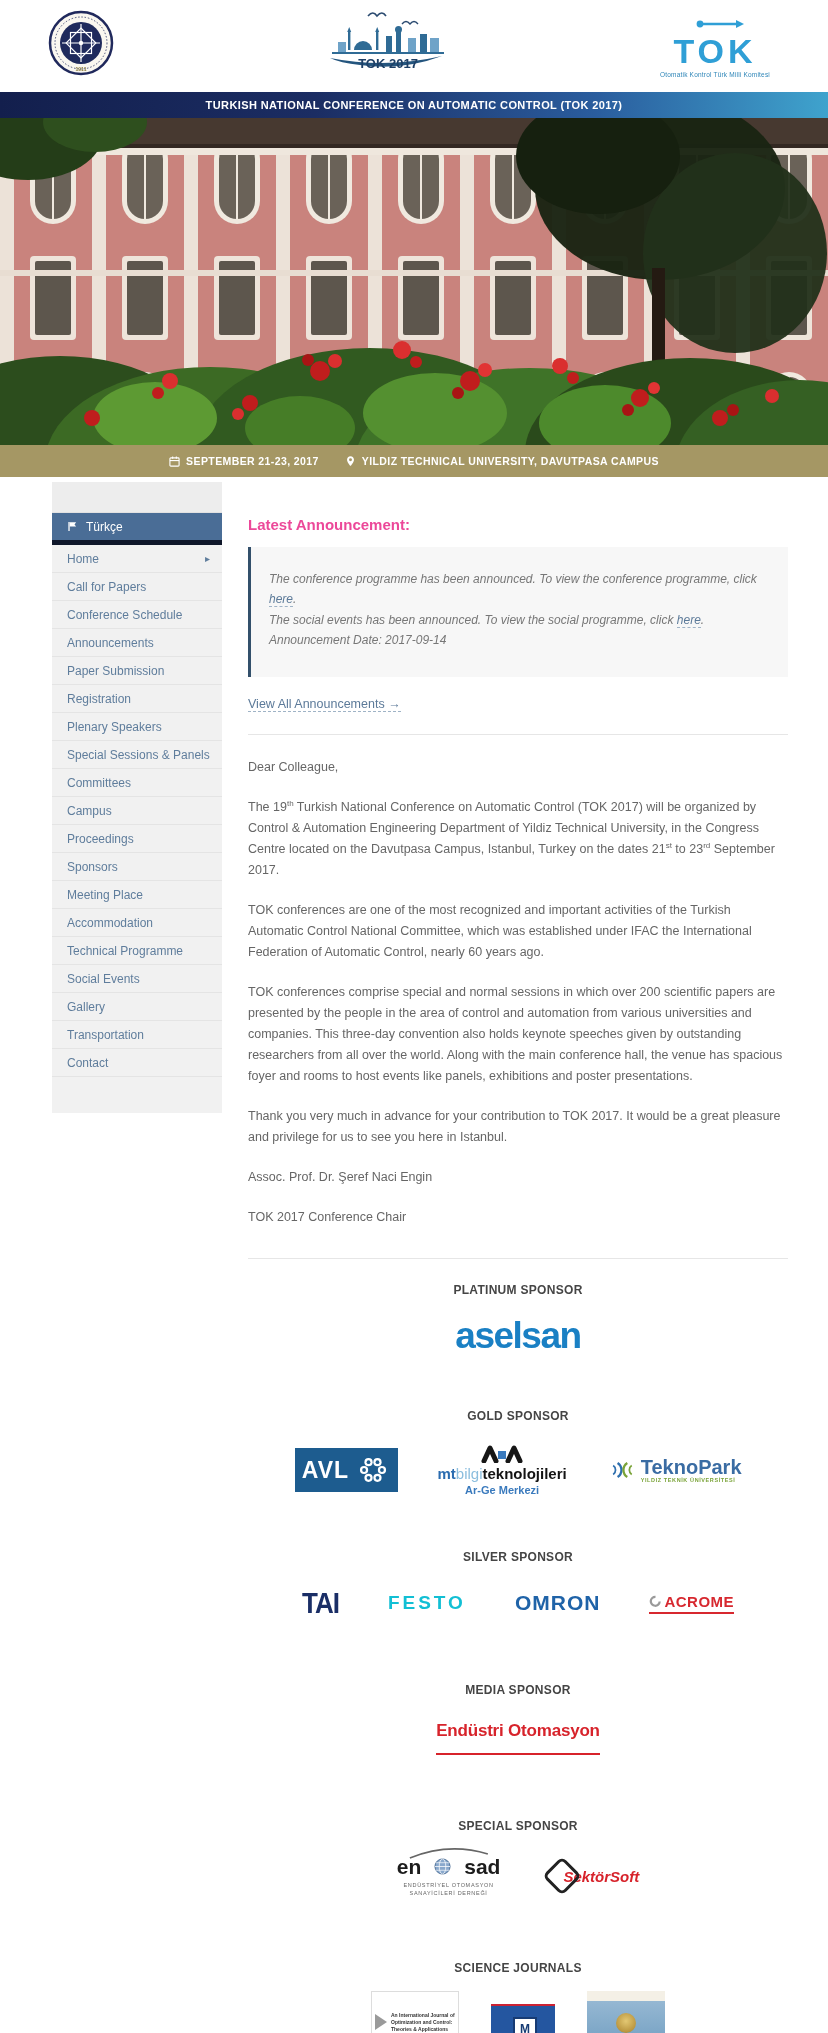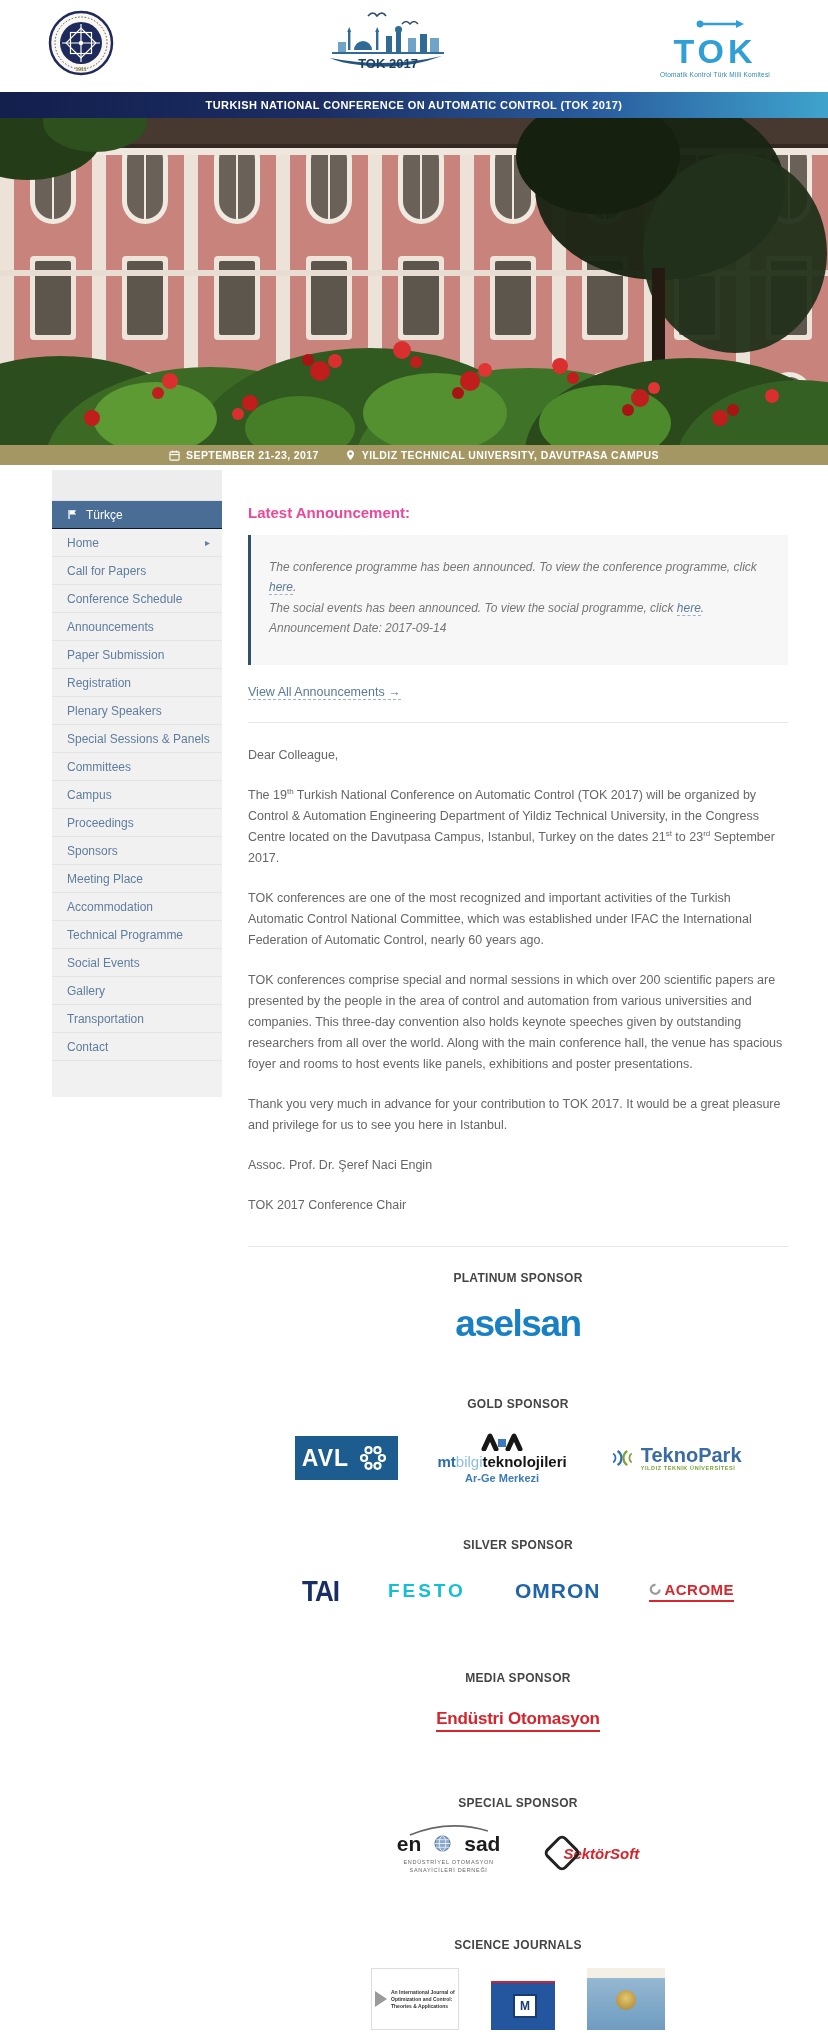--- a/index.html
+++ b/index.html
@@ -15,31 +15,31 @@
   .tok-sub{font-size:6.5px;color:#2f86b8;margin-top:3px;letter-spacing:.2px;}
 
   
   .banner{height:26px;background:linear-gradient(90deg,#131f4d 0%,#1b2d63 38%,#2a5d9e 72%,#3fa3cd 100%);
     display:flex;align-items:center;justify-content:center;color:#fff;font-size:11px;font-weight:bold;letter-spacing:.4px;}
 
   
   .photo{display:block;width:828px;height:327px;}
 
   
-  .info-bar{height:20px;background:#a59764;color:#fff;display:flex;justify-content:center;
+  .info-bar{height:32px;background:#a59764;color:#fff;display:flex;justify-content:center;
     gap:26px;font-size:10.5px;font-weight:bold;letter-spacing:.4px;}
   .info-item{display:flex;align-items:center;gap:6px;}
 
   
   .content{display:flex;align-items:flex-start;padding:5px 40px 75px 52px;background:#fff;}
   .sidebar{width:170px;flex:none;background:#f1f1f1;padding-bottom:36px;}
   .sidebar-top{height:30px;background:#ededed;border-bottom:1px solid #e2e2e2;}
   .side-item{height:27px;display:flex;align-items:center;padding:0 12px 0 15px;font-size:12px;color:#5f7d9c;
     border-bottom:1px solid #e4e4e4;cursor:pointer;}
-  .side-item.active{background:#4a6d96;color:#fff;border-bottom:1px solid #0f172a;}
+  .side-item.active{background:#4a6d96;color:#fff;border-bottom:5px solid #0f172a;}
   .side-item .flag{margin-right:8px;display:flex;}
   .side-item .caret{margin-left:auto;font-size:10px;color:#5f7d9c;}
   .side-item .caret::after{content:"\25B8";}
 
   .main{margin-left:26px;width:540px;font-size:12.5px;color:#666;}
   .announce-h{font-size:15px;color:#ec4899;margin:34px 0 14px;font-weight:bold;}
   .quote{background:#f7f7f7;border-left:3px solid #33506b;padding:22px 18px 26px;font-style:italic;
     color:#777;font-size:12px;line-height:1.7;}
   .quote p{margin:0;}
   .q-link{color:#5c7a99;border-bottom:1px dashed #9fb3c6;cursor:pointer;}
@@ -64,21 +64,21 @@
   .mt-sub{font-size:11px;font-weight:bold;color:#3a7abd;margin-top:2px;}
   .tp-logo{display:flex;align-items:center;gap:4px;cursor:pointer;}
   .tp-name{font-size:20px;color:#3a6ca3;font-weight:600;line-height:20px;text-align:left;}
   .tp-sub{font-size:5.5px;color:#7aa338;font-weight:bold;letter-spacing:.6px;text-align:left;}
   .tai{font-size:26px;font-weight:900;color:#1a2e66;letter-spacing:-1px;transform:scaleY(1.12);cursor:pointer;}
   .festo{font-size:19px;font-weight:800;color:#12bfd4;letter-spacing:3px;cursor:pointer;}
   .omron{font-size:21px;font-weight:800;color:#1f63a8;letter-spacing:1px;cursor:pointer;}
   .acrome{display:flex;align-items:center;gap:2px;font-size:15px;font-weight:800;color:#d7282f;
     letter-spacing:.5px;border-bottom:2px solid #d7282f;padding-bottom:2px;cursor:pointer;}
   .endustri{display:inline-block;margin-top:24px;font-size:17px;font-weight:800;color:#d7232b;
-    letter-spacing:-.2px;border-bottom:2px solid #d7232b;padding-bottom:1px;cursor:pointer;}
+    letter-spacing:-.2px;border-bottom:2px solid #d7232b;padding-bottom:12px;cursor:pointer;}
   .enosad{position:relative;cursor:pointer;}
   .enosad-row{display:flex;align-items:center;justify-content:center;font-size:21px;font-weight:800;color:#1c1c1c;gap:12px;}
   .enosad-sub{font-size:5.5px;color:#666;letter-spacing:.7px;margin-top:2px;line-height:1.5;}
   .enosad-arc{position:absolute;top:-9px;left:0;width:100%;}
   .sektorsoft{display:flex;align-items:center;cursor:pointer;}
   .diamond{width:22px;height:22px;border:3.5px solid #222;border-radius:6px;transform:rotate(45deg);display:inline-block;}
   .sektor-name{font-size:15px;font-style:italic;font-weight:800;color:#d7232b;margin-left:-13px;}
   .covers{display:flex;align-items:center;justify-content:center;gap:32px;margin-top:16px;}
   .cover1{width:88px;height:62px;background:#fff;border:1px solid #ddd;display:flex;align-items:center;
     gap:4px;padding:3px;box-sizing:border-box;cursor:pointer;}

